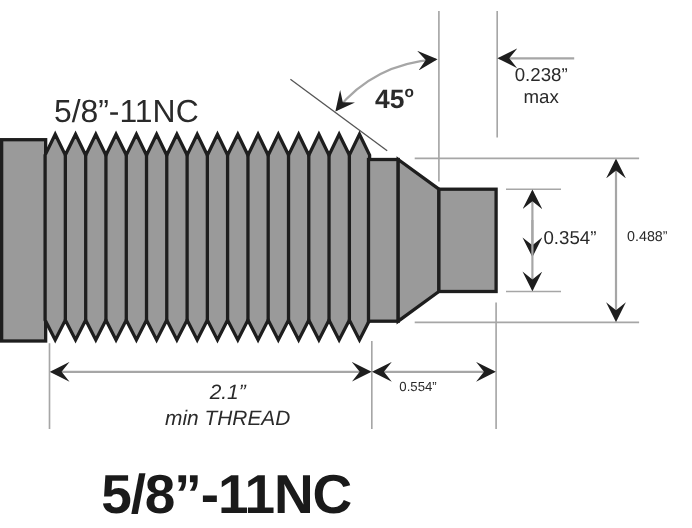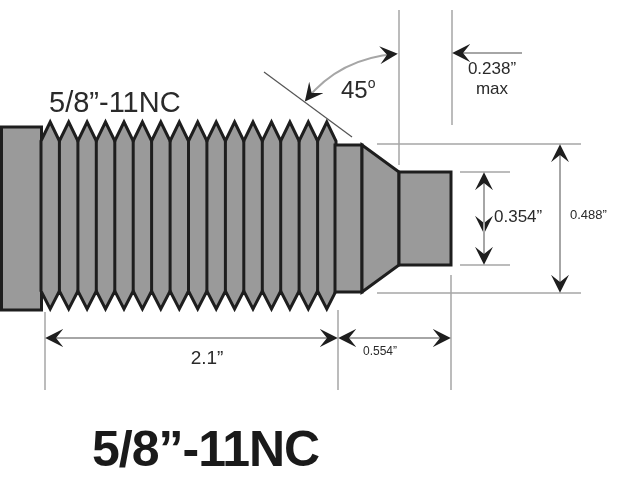--- a/index.html
+++ b/index.html
@@ -1,28 +1,28 @@
 <!DOCTYPE html>
 <html><head>
 <meta charset="utf-8">
 <style>
   html, body { margin: 0; padding: 0; background: #ffffff; }
   body { width: 629px; height: 480px; position: relative; overflow: hidden;
          font-family: "Liberation Sans", sans-serif; }
   #drawing { position: absolute; left: 0; top: 0; }
   .lbl { position: absolute; color: #2a2a2a; white-space: nowrap; line-height: 1; }
   .thread-spec { left: 49px; top: 88px; font-size: 29px; }
-  .angle-lbl { left: 341px; top: 76px; font-size: 24px; }
+  .angle-lbl { left: 341px; top: 76px; font-size: 24px; font-weight: bold; }
   .angle-lbl sup { font-size: 14px; vertical-align: 10px; }
   .max-dim { left: 466px; top: 59px; font-size: 17px; text-align: center; width: 52px; }
   .max-dim span { display: block; line-height: 20px; }
   .tip-dia { left: 494px; top: 208px; font-size: 17px; text-align: center; }
   .shank-dia { left: 570px; top: 208px; font-size: 13px; }
   .len-dim { left: 130px; top: 346px; font-size: 19px; text-align: center; width: 154px; }
-  .len-dim span { display: block; line-height: 23px; }
+  .len-dim span { display: block; line-height: 23px; font-style: italic; }
   .tip-len { left: 363px; top: 345px; font-size: 12px; }
   .title { left: 92px; top: 424px; font-size: 50px; font-weight: bold; color: #1a1a1a; letter-spacing: -1px; }
 </style>
 </head>
 <body>
 
 <svg id="drawing" width="629" height="480" viewBox="0 0 629 480">
   <defs>
     <marker id="arr" viewBox="0 0 10 10" refX="9" refY="5" markerWidth="9" markerHeight="9" orient="auto-start-reverse">
       <path d="M0,0 L10,5 L0,10 L4,5 z" fill="#1e1e1e"></path>
@@ -96,15 +96,16 @@
 <div class="lbl thread-spec">5/8”-11NC</div>
 <div class="lbl angle-lbl"><span>45</span><sup>o</sup></div>
 <div class="lbl max-dim">
   <span>0.238”</span>
   <span>max</span>
 </div>
 <div class="lbl tip-dia">0.354”</div>
 <div class="lbl shank-dia">0.488”</div>
 <div class="lbl len-dim">
   <span>2.1”</span>
+  <span>min THREAD</span>
 </div>
 <div class="lbl tip-len">0.554”</div>
 <div class="lbl title">5/8”-11NC</div>
 
 </body></html>

